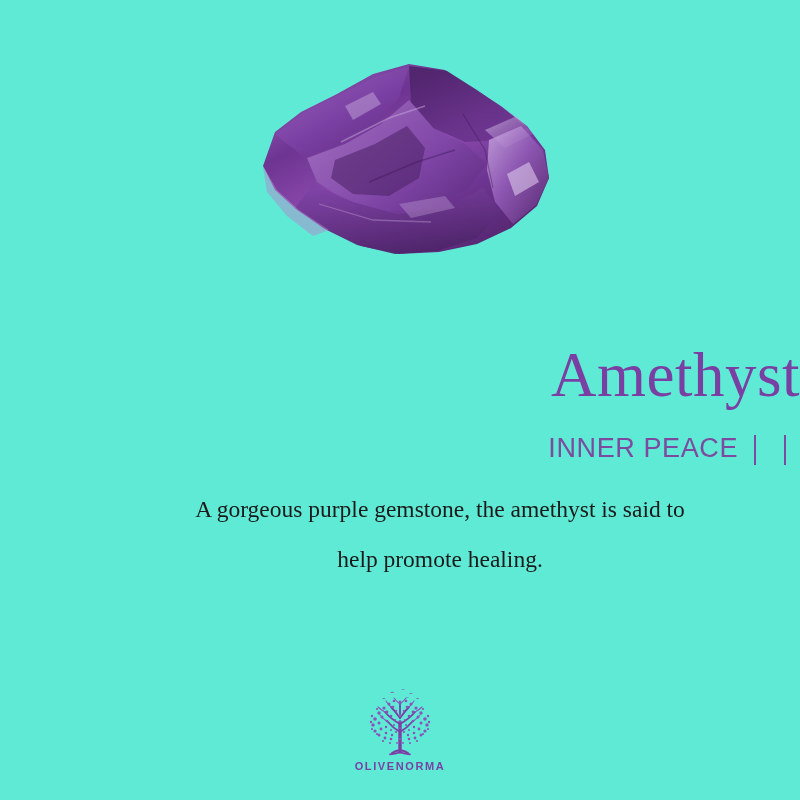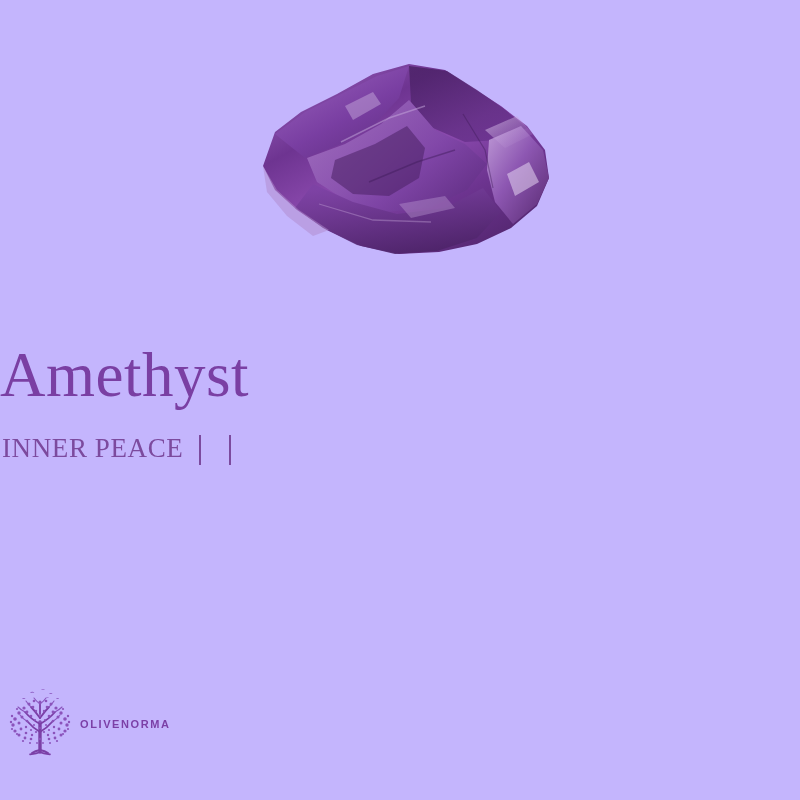--- a/index.html
+++ b/index.html
@@ -11,24 +11,24 @@
     height: 800px;
     background: #ffffff;
     font-family: "Liberation Serif", serif;
     overflow: hidden;
   }
 
   .card {
     position: relative;
     width: 800px;
     height: 800px;
-    background: #c4b5fd;
+    background: #5eead4;
     display: flex;
     flex-direction: column;
-    align-items: flex-start;
+    align-items: flex-end;
   }
 
   
   .stone-area {
     position: relative;
     width: 800px;
     height: 300px;
     display: flex;
     align-items: center;
     justify-content: center;
@@ -60,21 +60,21 @@
     text-align: center;
   }
 
   
   .keywords {
     margin-top: 26px;
     display: flex;
     align-items: center;
     justify-content: center;
     gap: 0;
-    font-family: Liberation Serif, serif;
+    font-family: Liberation Sans, sans-serif;
     font-size: 27px;
     font-weight: 400;
     color: #7c4a9e;
     letter-spacing: 0.6px;
     white-space: nowrap;
   }
   .kw {
     padding: 0 2px;
   }
   .sep {
@@ -103,21 +103,21 @@
     white-space: nowrap;
   }
 
   
   .logo {
     position: absolute;
     left: 0;
     right: 0;
     top: 688px;
     display: flex;
-    flex-direction: row;
+    flex-direction: column;
     align-items: center;
   }
   .tree-svg {
     display: block;
     width: 80px;
     height: 68px;
   }
   .brand {
     margin-top: 4px;
     font-family: "Liberation Sans", sans-serif;
@@ -207,20 +207,22 @@
 
   <div class="title">Amethyst</div>
 
   <div class="keywords">
     <span class="kw">INNER PEACE</span>
     <span class="sep"></span>
     <span class="sep"></span>
   </div>
 
   <div class="description">
+    <span class="line">A gorgeous purple gemstone, the amethyst is said to</span>
+    <span class="line">help promote healing.</span>
   </div>
 
   <div class="logo">
     <svg class="tree-svg" viewBox="0 0 80 68">
       <g fill="#8148b5">
         <path d="M30,5 q2.2,-2.4 4.4,0 q-2.2,-0.9 -4.4,0 Z"></path>
         <path d="M41,2 q2,-2.2 4,0 q-2,-0.8 -4,0 Z"></path>
         <path d="M49,6 q1.8,-2 3.6,0 q-1.8,-0.7 -3.6,0 Z"></path>
         <path d="M56,11 q1.6,-1.8 3.2,0 q-1.6,-0.6 -3.2,0 Z"></path>
         <path d="M22,11 q1.8,-2 3.6,0 q-1.8,-0.7 -3.6,0 Z"></path>

